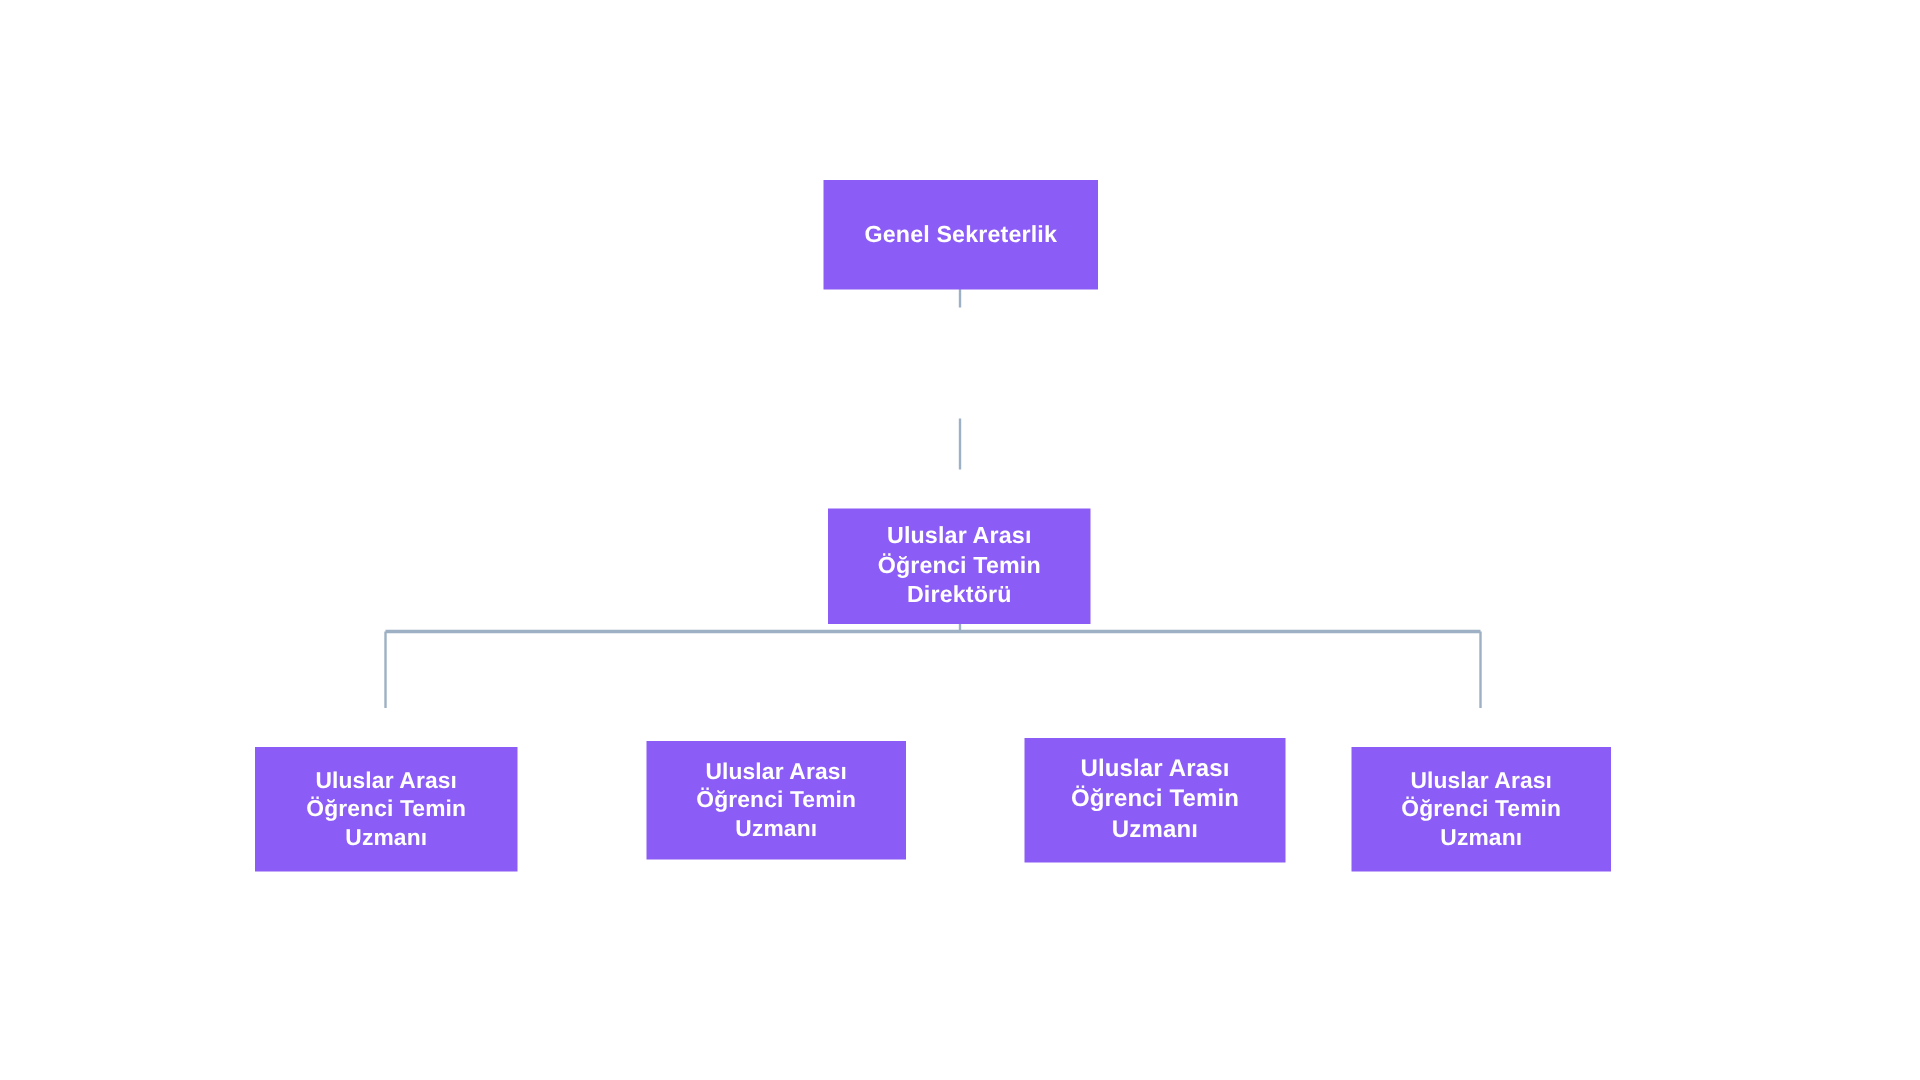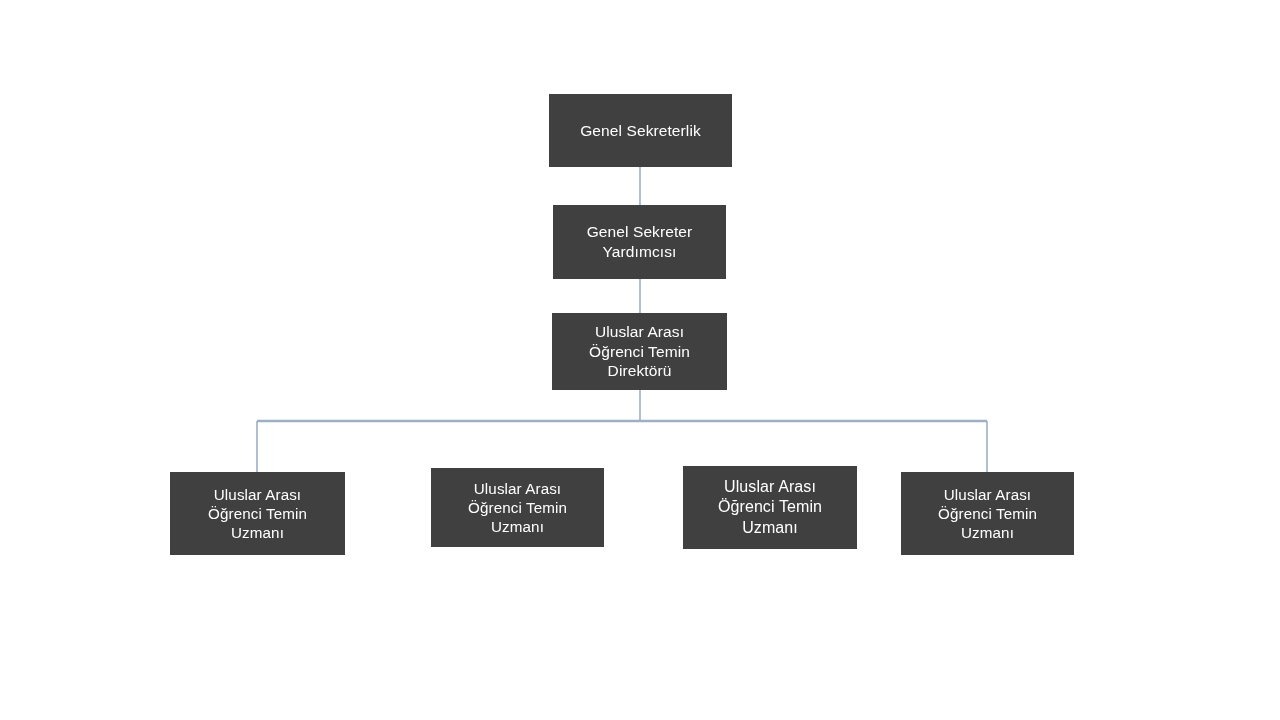--- a/index.html
+++ b/index.html
@@ -22,30 +22,31 @@
     position: absolute;
     left: 0;
     top: 0;
     width: 1280px;
     height: 720px;
     pointer-events: none;
   }
   .node-box {
     position: absolute;
     box-sizing: border-box;
-    background: #404040;
+    background: #8b5cf6;
     color: #ffffff;
     display: flex;
     align-items: center;
     justify-content: center;
     text-align: center;
     line-height: 1.26;
     letter-spacing: 0.1px;
     white-space: pre-line;
-    font-weight: 400;
+    font-weight: 700;
+    margin-top: 26px;
   }
   
   #node-general-secretariat {
     left: 549px;
     top: 94px;
     width: 183px;
     height: 73px;
     font-size: 15.5px;
   }
   
@@ -109,22 +110,20 @@
 
     <line x1="257" y1="421" x2="987" y2="421" stroke="#9db0c4" stroke-width="2.4"></line>
 
     <line x1="257" y1="421" x2="257" y2="472" stroke="#9db0c4" stroke-width="1.6"></line>
 
     <line x1="987" y1="421" x2="987" y2="472" stroke="#9db0c4" stroke-width="1.6"></line>
   </svg>
 
   <div class="node-box" id="node-general-secretariat">Genel Sekreterlik</div>
 
-  <div class="node-box" id="node-deputy-secretary">Genel Sekreter
-Yardımcısı</div>
 
   <div class="node-box" id="node-director">Uluslar Arası
 Öğrenci Temin
 Direktörü</div>
 
   <div class="node-box" id="node-specialist-1">Uluslar Arası
 Öğrenci Temin
 Uzmanı</div>
 
   <div class="node-box" id="node-specialist-2">Uluslar Arası

